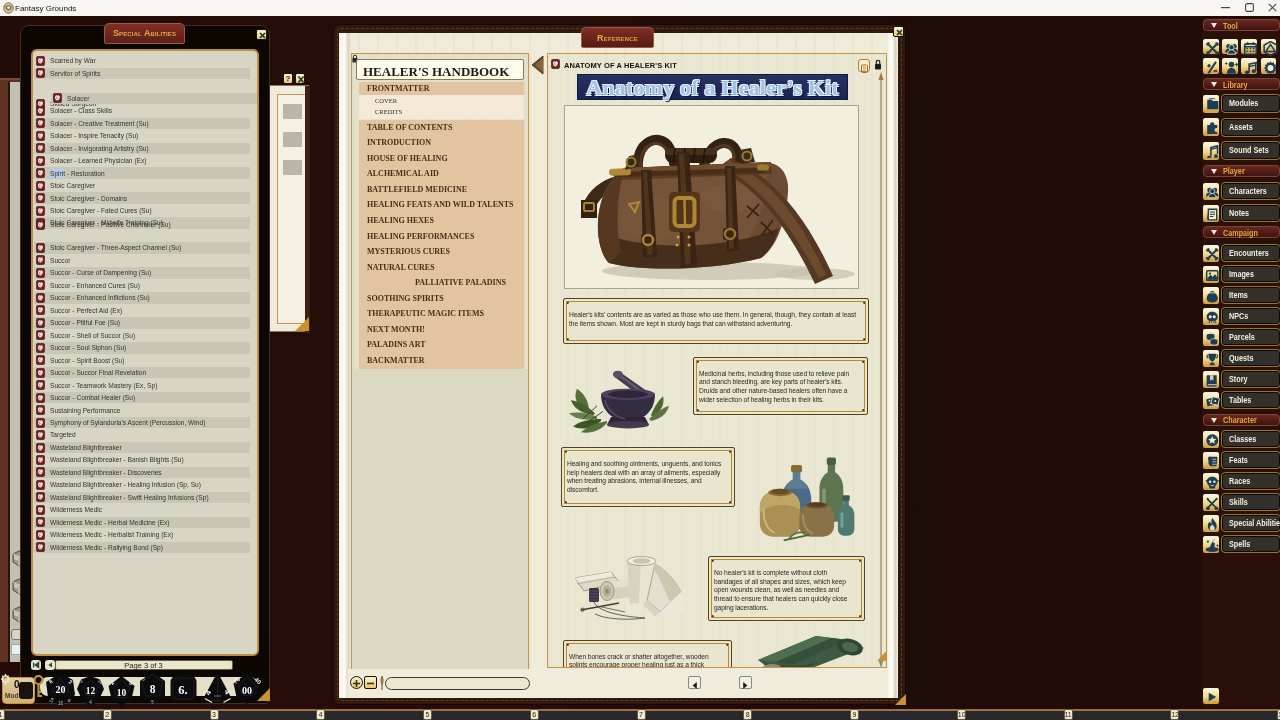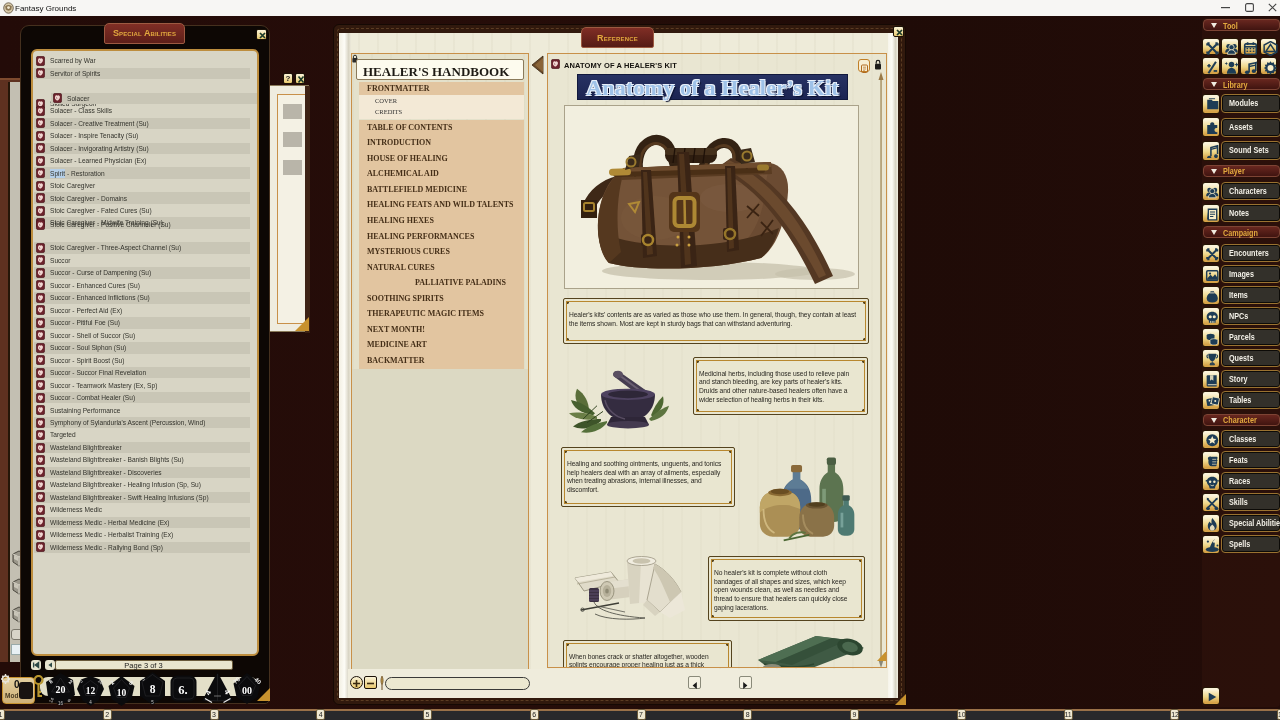--- a/index.html
+++ b/index.html
@@ -99,21 +99,21 @@
 <div class="serifrow" style="left:367px;top:184.9px;">BATTLEFIELD MEDICINE</div>
 <div class="serifrow" style="left:367px;top:200.4px;">HEALING FEATS AND WILD TALENTS</div>
 <div class="serifrow" style="left:367px;top:216.0px;">HEALING HEXES</div>
 <div class="serifrow" style="left:367px;top:231.6px;">HEALING PERFORMANCES</div>
 <div class="serifrow" style="left:367px;top:247.1px;">MYSTERIOUS CURES</div>
 <div class="serifrow" style="left:367px;top:262.7px;">NATURAL CURES</div>
 <div class="serifrow" style="left:367px;top:278.2px;padding-left:48px;">PALLIATIVE PALADINS</div>
 <div class="serifrow" style="left:367px;top:293.8px;">SOOTHING SPIRITS</div>
 <div class="serifrow" style="left:367px;top:309.3px;">THERAPEUTIC MAGIC ITEMS</div>
 <div class="serifrow" style="left:367px;top:324.9px;">NEXT MONTH!</div>
-<div class="serifrow" style="left:367px;top:340.4px;">MEDICINE ART</div>
+<div class="serifrow" style="left:367px;top:340.4px;">PALADINS ART</div>
 <div class="serifrow" style="left:367px;top:355.9px;">BACKMATTER</div>
 <div class="abs" style="left:352px;top:368.5px;width:176px;height:300px;background:#dcd9c3;"></div>
 <svg class="abs" style="left:530px;top:55px" width="15" height="20" viewBox="0 0 15 20">
 <path d="M13 1 L13 19 L2 10 Z" fill="#6b4a28" stroke="#3a2410" stroke-width="0.8"></path>
 <path d="M13 3 L13 17 L5 10 Z" fill="#8a6438"></path>
 </svg>
 <div class="abs" id="contpane" style="left:547px;top:53px;width:340px;height:615px;background:#e9e6d2;background-image:repeating-linear-gradient(90deg, rgba(130,120,85,.03) 0 2px, transparent 2px 19px);border:1px solid #c89049;overflow:hidden;">
 <svg class="abs" style="left:3px;top:5px" width="9" height="10" viewBox="0 0 9 10">
 <rect x="0.3" y="0.3" width="8.4" height="9.4" rx="2" fill="#6d232c" stroke="#41141a" stroke-width="0.6"></rect>
 <path d="M2.2 3.2 C2.6 2.2 3.6 2.0 4.2 2.8 C4.6 2.0 5.9 2.1 6.6 2.9 C7.3 3.7 6.9 5.2 6.1 6.3 C5.4 7.2 4.4 7.8 4.0 7.4 C3.2 7.6 2.0 6.0 1.9 4.8 Z" fill="#f2d7d2"></path>

